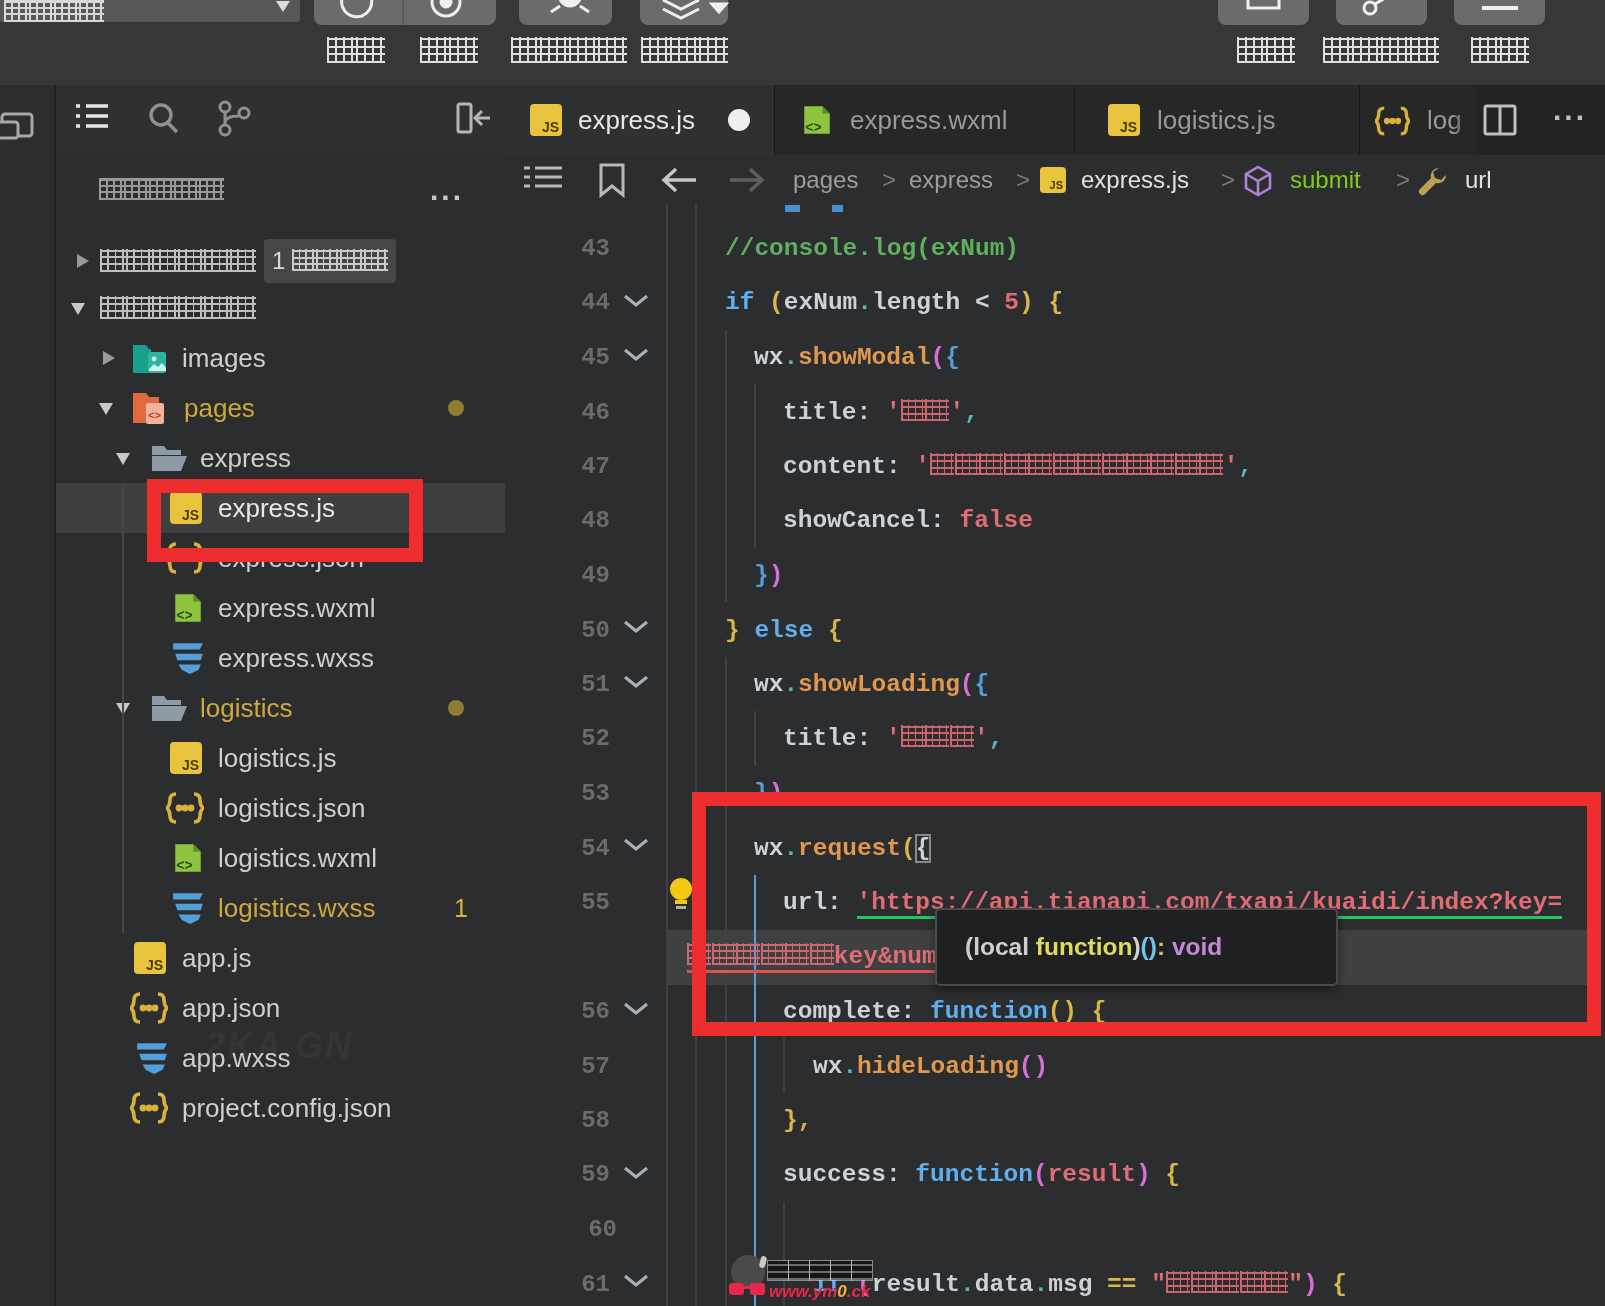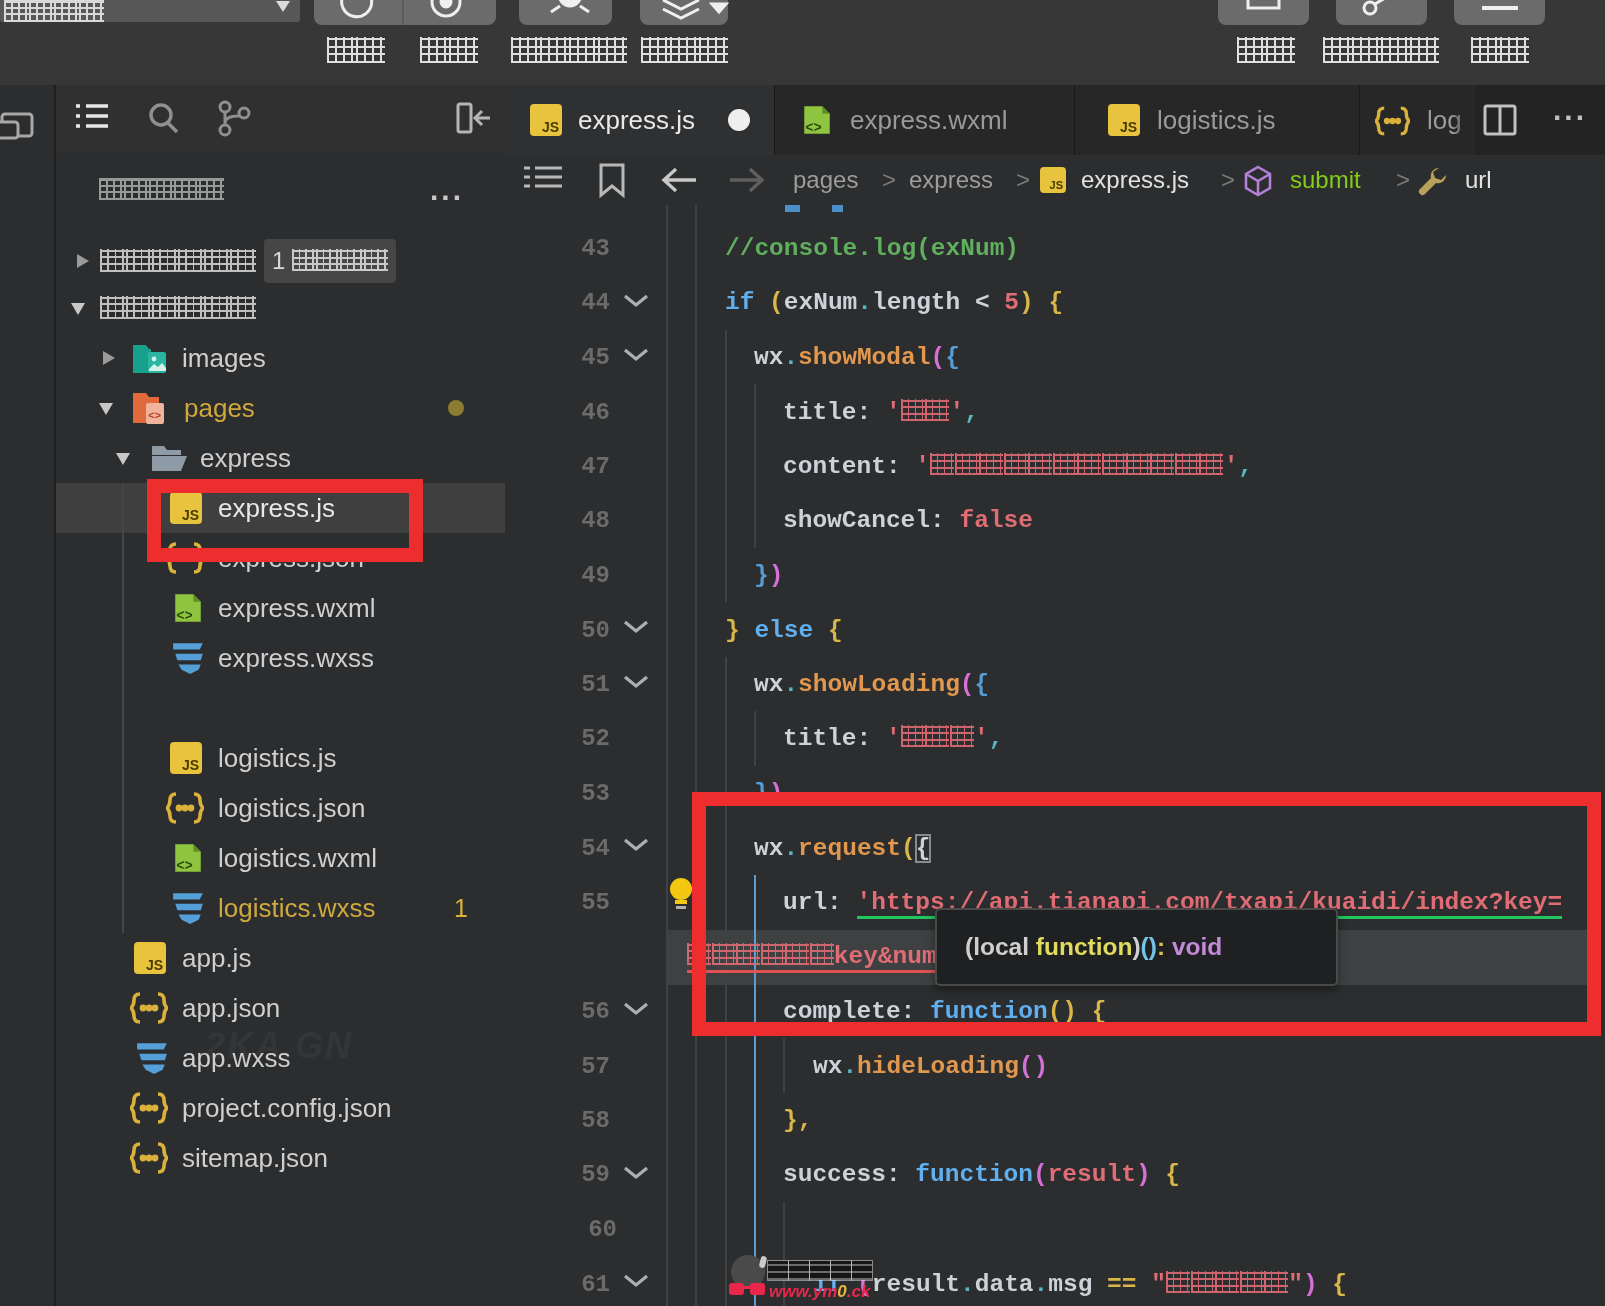--- a/index.html
+++ b/index.html
@@ -173,20 +173,29 @@
       <span style="position:absolute;left:162px">express.wxml</span>
     </div>
     <div class="row" style="top:548px">
       <svg class="abs" style="left:115px;top:8px" width="34" height="34" viewBox="0 0 32 32" fill="#549fd8">
 <path d="M2 2 h28 l-3 6 h-25 z"></path>
         <path d="M4 12 h26 l-2 6 h-22 z"></path>
         <path d="M7 22 h21 l-2 5 -8 4 -8 -4 z"></path>
       </svg>
       <span style="position:absolute;left:162px">express.wxss</span>
     </div>
+    <div class="row" style="top:598px">
+      <div class="arr-d" style="left:60px"></div>
+      <svg class="abs" style="left:95px;top:10px" width="36" height="30" viewBox="0 0 36 30" fill="#8e9aa6">
+<path d="M1 3 h12 l3 4 h14 v5 h-29 z"></path>
+        <path d="M1 13 h31 l4 0 -6 15 h-29 z"></path>
+      </svg>
+      <span class="gold" style="position:absolute;left:144px">logistics</span>
+      <div class="dot" style="left:392px;top:17px"></div>
+    </div>
     <div class="row" style="top:648px">
       <div class="abs" style="left:114px;top:9px;width:32px;height:32px;background:#e8c33d;border-radius:4px">
 <span style="position:absolute;right:3px;bottom:2px;font-size:14px;line-height:1;font-weight:bold;color:#4a3c00;font-family:'Liberation Sans'">JS</span>
       </div>
       <span style="position:absolute;left:162px">logistics.js</span>
     </div>
     <div class="row" style="top:698px">
       <svg class="abs" style="left:110px;top:8px" width="38" height="34" viewBox="0 0 38 34" fill="none" stroke="#d9b13b" stroke-width="3.6">
         <path d="M10 3 q-6 0 -6 6 q0 5 -3 8 q3 3 3 8 q0 6 6 6"></path>
         <path d="M28 3 q6 0 6 6 q0 5 3 8 q-3 3 -3 8 q0 6 -6 6"></path>
@@ -239,30 +248,20 @@
     </div>
     <div class="row" style="top:998px">
       <svg class="abs" style="left:74px;top:8px" width="38" height="34" viewBox="0 0 38 34" fill="none" stroke="#d9b13b" stroke-width="3.6">
         <path d="M10 3 q-6 0 -6 6 q0 5 -3 8 q3 3 3 8 q0 6 6 6"></path>
         <path d="M28 3 q6 0 6 6 q0 5 3 8 q-3 3 -3 8 q0 6 -6 6"></path>
         <circle cx="13" cy="17" r="1.6" fill="#d9b13b"></circle>
         <circle cx="19" cy="17" r="1.6" fill="#d9b13b"></circle>
         <circle cx="25" cy="17" r="1.6" fill="#d9b13b"></circle>
       </svg>
       <span style="position:absolute;left:126px">project.config.json</span>
-    </div>
-    <div class="row" style="top:1048px">
-      <svg class="abs" style="left:74px;top:8px" width="38" height="34" viewBox="0 0 38 34" fill="none" stroke="#d9b13b" stroke-width="3.6">
-        <path d="M10 3 q-6 0 -6 6 q0 5 -3 8 q3 3 3 8 q0 6 6 6"></path>
-        <path d="M28 3 q6 0 6 6 q0 5 3 8 q-3 3 -3 8 q0 6 -6 6"></path>
-        <circle cx="13" cy="17" r="1.6" fill="#d9b13b"></circle>
-        <circle cx="19" cy="17" r="1.6" fill="#d9b13b"></circle>
-        <circle cx="25" cy="17" r="1.6" fill="#d9b13b"></circle>
-      </svg>
-      <span style="position:absolute;left:126px">sitemap.json</span>
     </div>
     <div class="abs" style="left:66px;top:398px;width:2px;height:450px;background:#454545"></div>
   </div>
 <div id="editor">
     <div id="tabbar">
       <div class="abs" style="left:0;top:0;width:270px;height:70px;background:#2f3032;border-right:1px solid #191919"></div>
       <div class="abs" style="left:25px;top:19px;width:32px;height:32px;background:#e8c33d;border-radius:4px">
 <span style="position:absolute;right:3px;bottom:2px;font-size:14px;line-height:1;font-weight:bold;color:#4a3c00;font-family:'Liberation Sans'">JS</span>
       </div>
       <div class="tab" style="left:73px;color:#e8e8e8">express.js</div>

